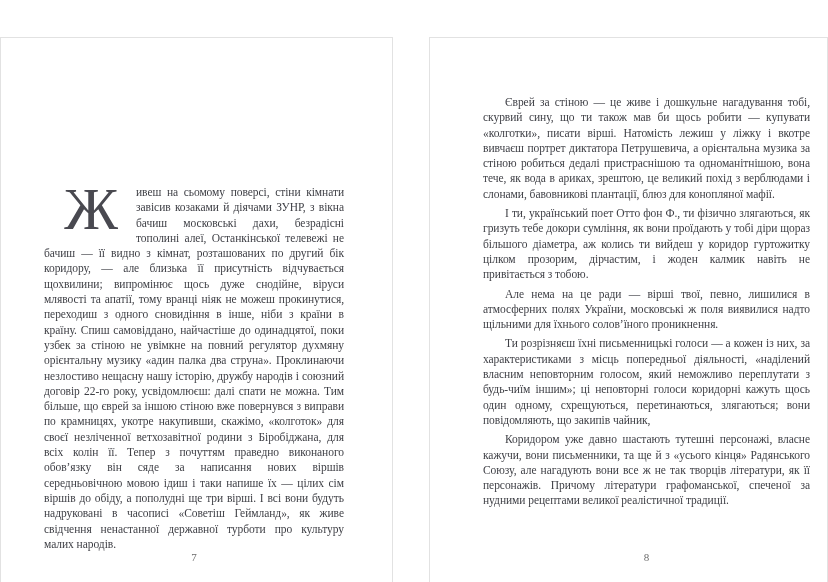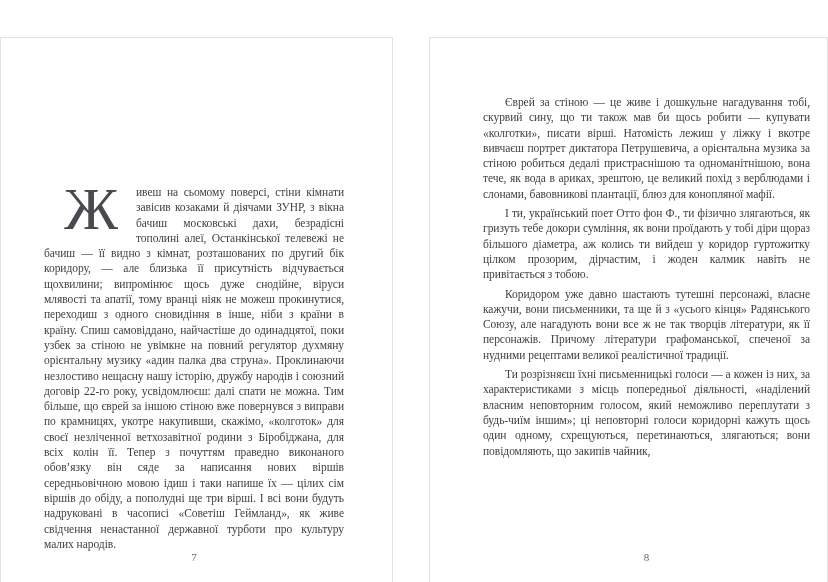--- a/index.html
+++ b/index.html
@@ -82,19 +82,20 @@
     </div>
     <div class="pagenum pagenum-left">7</div>
   </div>
 
   <div class="gutter"></div>
 
   <div class="page page-right">
     <div class="textcol right-col">
       <p>Єврей за стіною — це живе і дошкульне нагадування тобі, скурвий сину, що ти також мав би щось робити — купувати «колготки», писати вірші. Натомість лежиш у ліжку і вкотре вивчаєш портрет диктатора Петрушевича, а орієнтальна музика за стіною робиться дедалі пристраснішою та одноманітнішою, вона тече, як вода в ариках, зрештою, це великий похід з верблюдами і слонами, бавовникові плантації, блюз для конопляної мафії.</p>
       <p>І ти, український поет Отто фон Ф., ти фізично злягаються, як гризуть тебе докори сумління, як вони проїдають у тобі діри щораз більшого діаметра, аж колись ти вийдеш у коридор гуртожитку цілком прозорим, дірчастим, і жоден калмик навіть не привітається з тобою.</p>
+      <p>Але нема на це ради — вірші твої, певно, лишилися в атмосферних полях України, московські ж поля виявилися надто щільними для їхнього солов’їного проникнення.</p>
+      <p>Ти розрізняєш їхні письменницькі голоси — а кожен із них, за характеристиками з місць попередньої діяльності, «наділений власним неповторним голосом, який неможливо переплутати з будь-чиїм іншим»; ці неповторні голоси коридорні кажуть щось один одному, схрещуються, перетинаються, злягаються; вони повідомляють, що закипів чайник,</p>
       <p>Коридором уже давно шастають тутешні персонажі, власне кажучи, вони письменники, та ще й з «усього кінця» Радянського Союзу, але нагадують вони все ж не так творців літератури, як її персонажів. Причому літератури графоманської, спеченої за нудними рецептами великої реалістичної традиції.</p>
-      <p>Ти розрізняєш їхні письменницькі голоси — а кожен із них, за характеристиками з місць попередньої діяльності, «наділений власним неповторним голосом, який неможливо переплутати з будь-чиїм іншим»; ці неповторні голоси коридорні кажуть щось один одному, схрещуються, перетинаються, злягаються; вони повідомляють, що закипів чайник,</p>
     </div>
     <div class="pagenum pagenum-right">8</div>
   </div>
 
 </div>
 
 </body></html>

